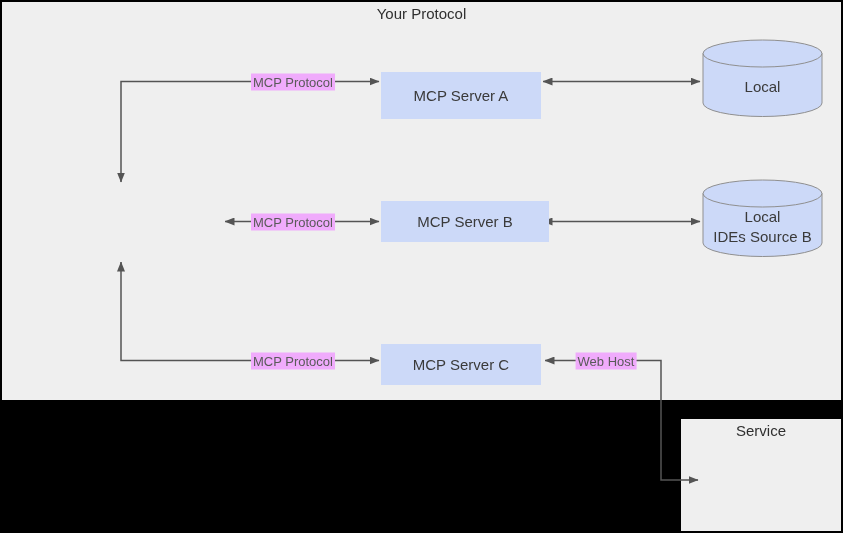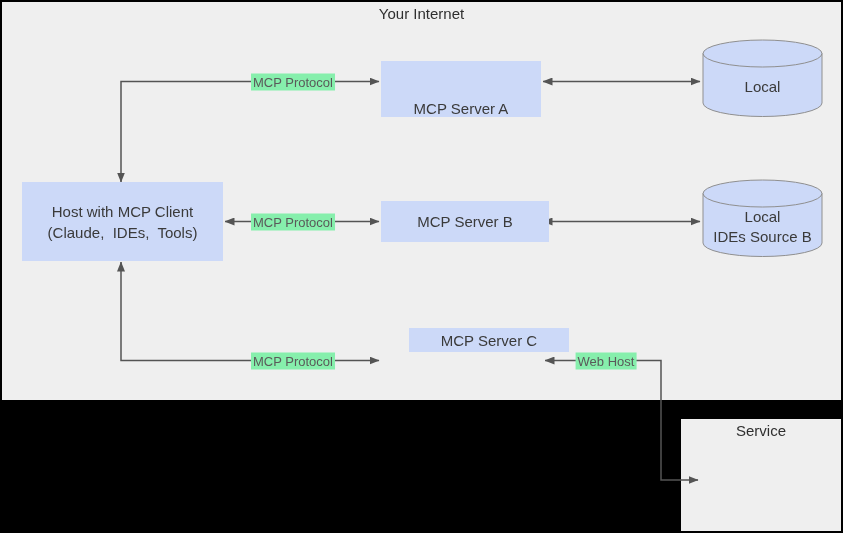--- a/index.html
+++ b/index.html
@@ -29,76 +29,72 @@
   svg.edges path.edge { fill: none; stroke: #545454; stroke-width: 1.5px; }
 
   
   .node {
     position: absolute; background: #ccd9f8; z-index: 3;
     display: flex; align-items: center; justify-content: center;
     flex-direction: column; text-align: center;
     color: #3a3a3a; font-size: 15px;
   }
   .host-node { left: 22px; top: 182px; width: 201px; height: 79px; line-height: 21px; }
-  .server-a { left: 381px; top: 61px;  width: 160px; height: 56px; justify-content: flex-end; }
+  .server-a { left: 381px; top: 72px;  width: 160px; height: 47px; }
   .server-b { left: 381px; top: 201px; width: 168px; height: 41px; }
-  .server-c { left: 381px; top: 328px; width: 160px; height: 24px; margin-left: 28px; }
+  .server-c { left: 381px; top: 344px; width: 160px; height: 41px; }
   .prewrap { white-space: pre-wrap; }
 
   
   .cylinder { position: absolute; z-index: 3; }
   .cyl-a { left: 702px; top: 39px;  width: 121px; height: 79px; }
   .cyl-b { left: 702px; top: 179px; width: 121px; height: 79px; }
   .cyl-c { left: 702px; top: 442px; width: 121px; height: 75px; }
   .cylinder svg { position: absolute; left: 0; top: 0; }
   .cyl-text {
     position: absolute; left: 0; right: 0; top: 16px; bottom: 0;
     display: flex; flex-direction: column; align-items: center; justify-content: center;
     color: #3a3a3a; font-size: 15px; line-height: 20px; text-align: center;
   }
 
   
   .edge-label {
     position: absolute; z-index: 4;
     transform: translate(-50%, -50%);
-    background: #86efac; color: #5a5a5a;
+    background: #f0abfc; color: #5a5a5a;
     font-size: 13px; padding: 1px 2px; white-space: nowrap; text-align: right;
   }
 </style>
 </head>
 <body>
 
 <div class="canvas">
 
   <div class="group computer-group">
-    <div class="group-title">Your Internet</div>
+    <div class="group-title">Your Protocol</div>
   </div>
 
   <div class="group internet-group">
     <div class="group-title">Service</div>
   </div>
 
   <svg class="edges" viewBox="0 0 843 533">
     <defs>
       <marker id="arrow" viewBox="0 0 10 8" refX="9.5" refY="4" markerWidth="10" markerHeight="8" markerUnits="userSpaceOnUse" orient="auto-start-reverse">
         <path d="M0,0 L10,4 L0,8 Z" fill="#545454"></path>
       </marker>
     </defs>
     <path class="edge" d="M121,182 V81.5 H379" marker-start="url(#arrow)" marker-end="url(#arrow)"></path>
     <path class="edge" d="M225,221.5 H379" marker-start="url(#arrow)" marker-end="url(#arrow)"></path>
     <path class="edge" d="M121,262 V360.5 H379" marker-start="url(#arrow)" marker-end="url(#arrow)"></path>
     <path class="edge" d="M543,81.5 H700" marker-start="url(#arrow)" marker-end="url(#arrow)"></path>
     <path class="edge" d="M543,221.5 H700" marker-start="url(#arrow)" marker-end="url(#arrow)"></path>
     <path class="edge" d="M545,360.5 H661 V480 H698" marker-start="url(#arrow)" marker-end="url(#arrow)"></path>
   </svg>
 
-  <div class="node host-node">
-    <span>Host with MCP Client</span>
-    <span class="prewrap">(Claude,  IDEs,  Tools)</span>
-  </div>
 
   <div class="node server-a">
     <span>MCP Server A</span>
   </div>
   <div class="node server-b">
     <span>MCP Server B</span>
   </div>
   <div class="node server-c">
     <span>MCP Server C</span>
   </div>

